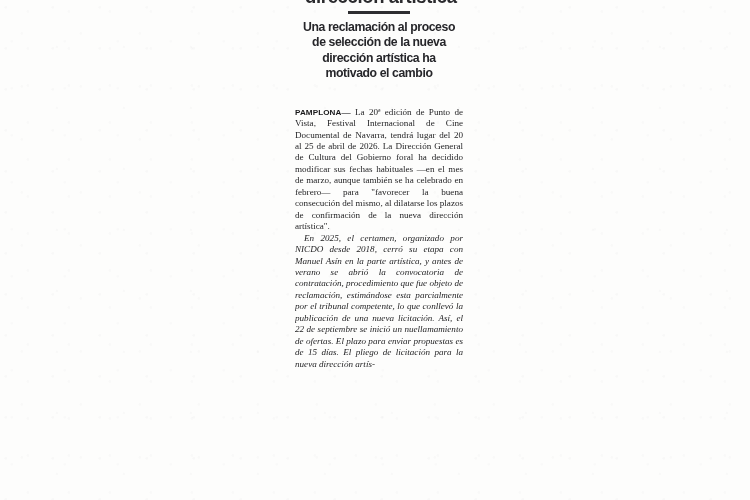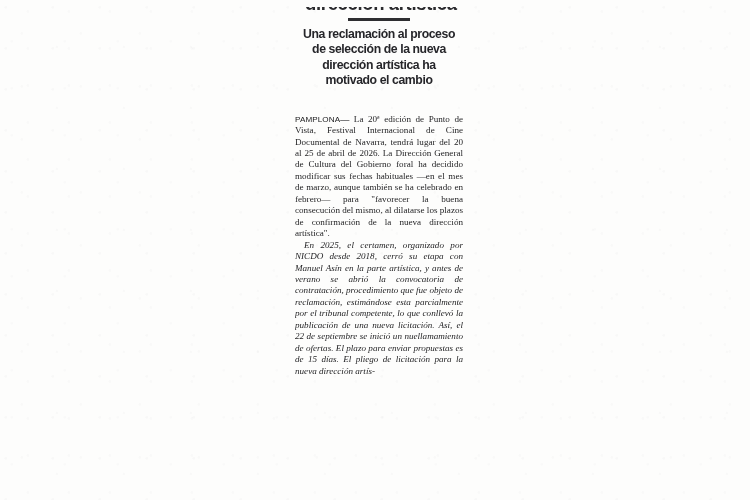--- a/index.html
+++ b/index.html
@@ -37,21 +37,21 @@
       radial-gradient(circle at 68% 31%, rgba(120,120,130,.028) 0 1px, transparent 1.6px),
       radial-gradient(circle at 85% 77%, rgba(120,120,130,.032) 0 1px, transparent 1.6px),
       radial-gradient(circle at 22% 88%, rgba(120,120,130,.026) 0 1px, transparent 1.6px);
     background-size: 47px 41px, 59px 53px, 41px 37px, 67px 61px, 53px 47px;
   }
 
   
   #article {
     position: absolute;
     left: 295px;
-    top: 7px;
+    top: 0;
     width: 168px;
   }
 
   
   .headline-crop {
     height: 7px;
     overflow: hidden;
     position: relative;
   }
   .headline-crop .headline-text {
@@ -117,21 +117,21 @@
   }
   .body-copy p {
     margin: 0;
   }
   .body-copy p + p {
     text-indent: 9px;
     font-style: italic;
   }
   .dateline {
     font-family: "Liberation Sans", sans-serif;
-    font-weight: normal;
+    font-weight: bold;
     font-size: 8.1px;
     letter-spacing: .1px;
     color: #18181a;
   }
   .dateline-dash {
     font-family: "Liberation Serif", serif;
     font-weight: bold;
     font-size: 9.1px;
   }
 

